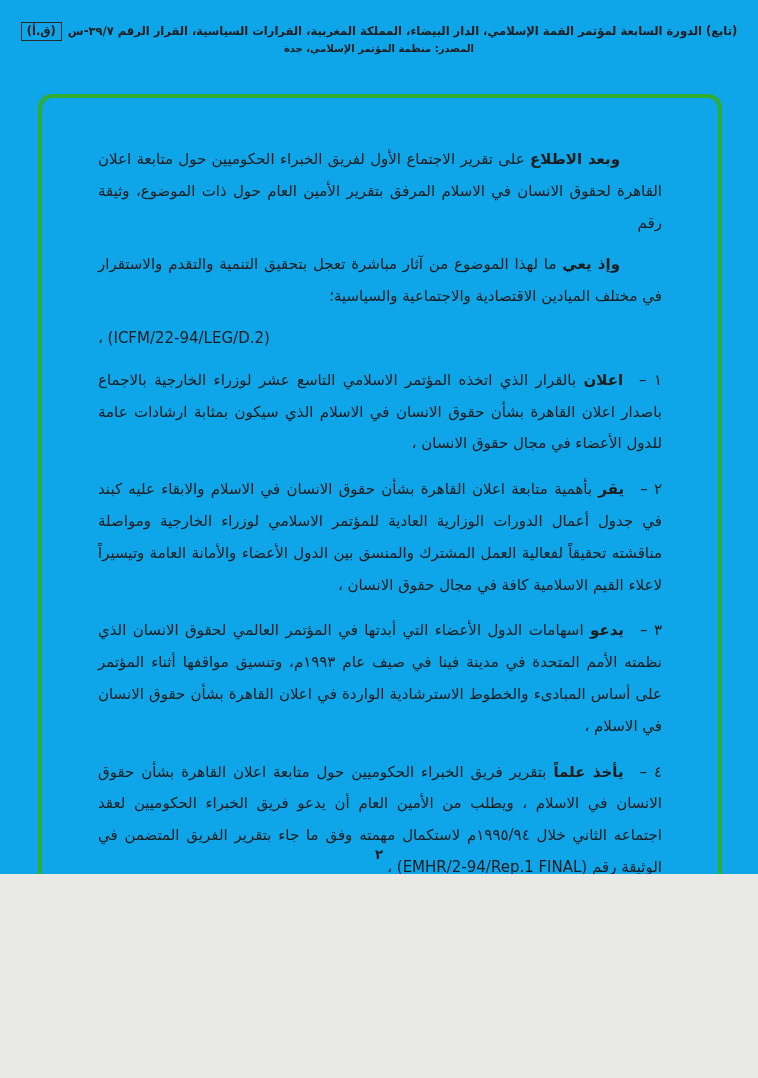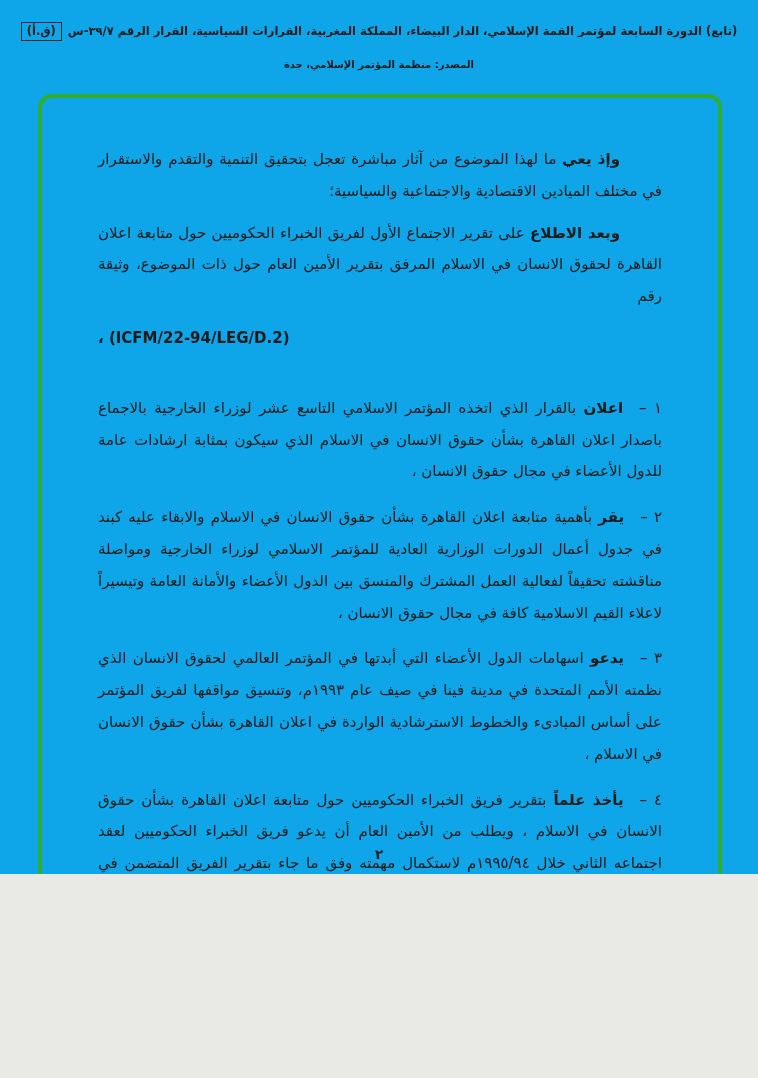--- a/index.html
+++ b/index.html
@@ -28,21 +28,21 @@
     white-space:nowrap;
   }
   .boxed{
     display:inline-block;
     border:1.5px solid #2a2a2a;
     padding:1px 5px 2px;
     margin-right:6px;
     font-weight:bold;
   }
   .header-line2{
-    margin-top:18px;
+    margin-top:2px;
     font-size:10px;font-weight:bold;
   }
   
   .frame{
     position:absolute;
     left:38px;top:94px;
     width:684px;height:944px;
     box-sizing:border-box;
     border:4px solid #2fae2f;
     border-radius:14px;
@@ -55,22 +55,21 @@
     text-align:justify;
   }
   .para{
     margin:0 0 10px 0;
     text-indent:42px;
   }
   .lead{font-weight:bold;}
   .code-line{
     text-align:left;
     text-indent:0;
-    margin:0 0 38px 0;
-    font-weight:bold;
+    margin:0 0 10px 0;
   }
   .ltr{direction:ltr;unicode-bidi:embed;}
   .item{
     margin:0 0 14px 0;
     text-indent:0;
   }
   .num{
     margin-left:16px;
     white-space:nowrap;
   }
@@ -99,31 +98,31 @@
   <div class="header">
     <div class="header-line1">
       <span>(تابع) الدورة السابعة لمؤتمر القمة الإسلامي، الدار البيضاء، المملكة المغربية، القرارات السياسية، القرار الرقم ٣٩/٧-س</span><span class="boxed">(ق.أ)</span>
     </div>
     <div class="header-line2">المصدر:  منظمة المؤتمر الإسلامي، جدة</div>
   </div>
 
   <div class="frame">
     <div class="bodytext">
 
+      <p class="para"><span class="lead">وبعد الاطلاع</span><span> على تقرير الاجتماع الأول لفريق الخبراء الحكوميين حول متابعة اعلان القاهرة لحقوق الانسان في الاسلام المرفق بتقرير الأمين العام حول ذات الموضوع، وثيقة رقم</span></p>
+
       <p class="para"><span class="lead">وإذ يعي</span><span> ما لهذا الموضوع من آثار مباشرة تعجل بتحقيق التنمية والتقدم والاستقرار في مختلف الميادين الاقتصادية والاجتماعية والسياسية؛</span></p>
-
-      <p class="para"><span class="lead">وبعد الاطلاع</span><span> على تقرير الاجتماع الأول لفريق الخبراء الحكوميين حول متابعة اعلان القاهرة لحقوق الانسان في الاسلام المرفق بتقرير الأمين العام حول ذات الموضوع، وثيقة رقم</span></p>
 
       <div class="code-line"><span class="ltr">(ICFM/22-94/LEG/D.2)</span><span> ،</span></div>
 
       <p class="item"><span class="num">١ –</span><span class="lead">اعلان</span><span> بالقرار الذي اتخذه المؤتمر الاسلامي التاسع عشر لوزراء الخارجية بالاجماع باصدار اعلان القاهرة بشأن حقوق الانسان في الاسلام الذي سيكون بمثابة ارشادات عامة للدول الأعضاء في مجال حقوق الانسان ،</span><span class="ltr"></span><span></span></p>
 
       <p class="item"><span class="num">٢ –</span><span class="lead">يقر</span><span> بأهمية متابعة اعلان القاهرة بشأن حقوق الانسان في الاسلام والابقاء عليه كبند في جدول أعمال الدورات الوزارية العادية للمؤتمر الاسلامي لوزراء الخارجية ومواصلة مناقشته تحقيقاً لفعالية العمل المشترك والمنسق بين الدول الأعضاء والأمانة العامة وتيسيراً لاعلاء القيم الاسلامية كافة في مجال حقوق الانسان ،</span><span class="ltr"></span><span></span></p>
 
-      <p class="item"><span class="num">٣ –</span><span class="lead">يدعو</span><span> اسهامات الدول الأعضاء التي أبدتها في المؤتمر العالمي لحقوق الانسان الذي نظمته الأمم المتحدة في مدينة فينا في صيف عام ١٩٩٣م، وتنسيق مواقفها لفريق المؤتمر على أساس المبادىء والخطوط الاسترشادية الواردة في اعلان القاهرة بشأن حقوق الانسان في الاسلام ،</span><span class="ltr"></span><span></span></p>
+      <p class="item"><span class="num">٣ –</span><span class="lead">يدعو</span><span> اسهامات الدول الأعضاء التي أبدتها في المؤتمر العالمي لحقوق الانسان الذي نظمته الأمم المتحدة في مدينة فينا في صيف عام ١٩٩٣م، وتنسيق مواقفها أثناء المؤتمر على أساس المبادىء والخطوط الاسترشادية الواردة في اعلان القاهرة بشأن حقوق الانسان في الاسلام ،</span><span class="ltr"></span><span></span></p>
 
       <p class="item"><span class="num">٤ –</span><span class="lead">يأخذ علماً</span><span> بتقرير فريق الخبراء الحكوميين حول متابعة اعلان القاهرة بشأن حقوق الانسان في الاسلام ، ويطلب من الأمين العام أن يدعو فريق الخبراء الحكوميين لعقد اجتماعه الثاني خلال ١٩٩٥/٩٤م لاستكمال مهمته وفق ما جاء بتقرير الفريق المتضمن في الوثيقة رقم </span><span class="ltr">(EMHR/2-94/Rep.1 FINAL)</span><span> ،</span></p>
 
 
       <hr class="sig-line">
 
     </div>
   </div>
 
   <div class="page-number">٢</div>

